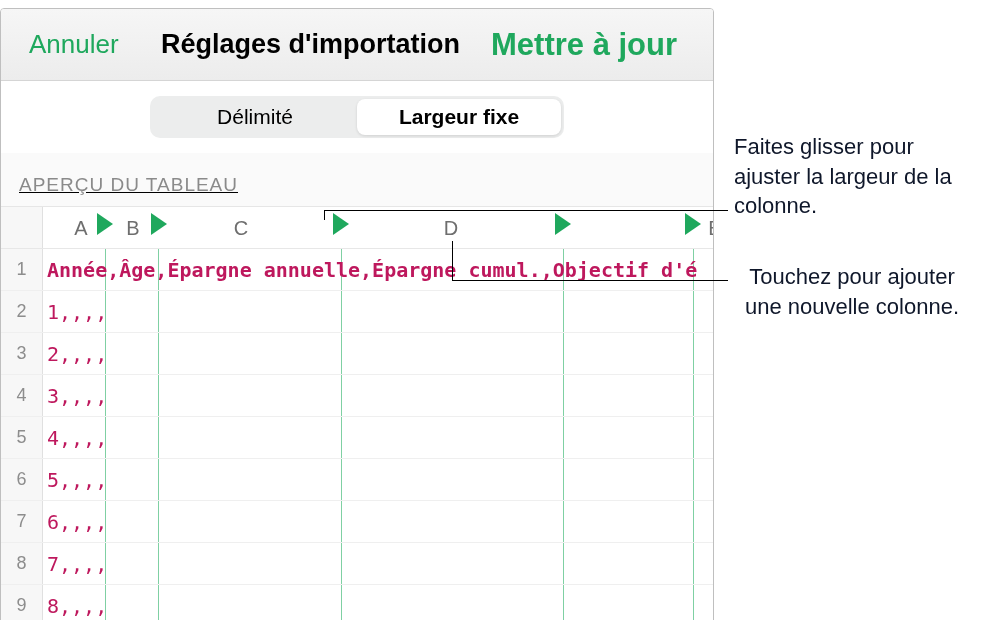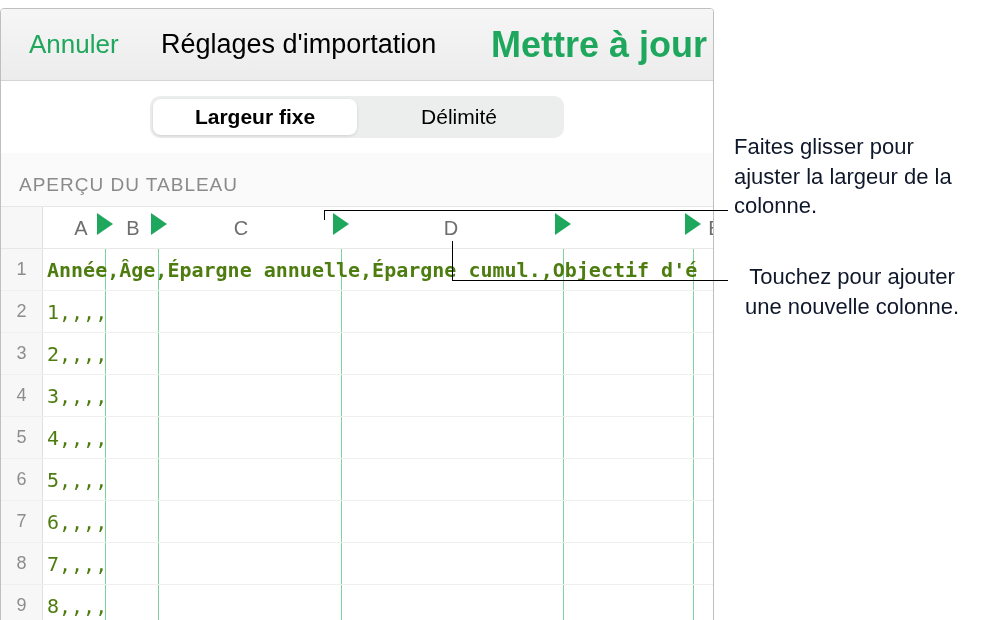--- a/index.html
+++ b/index.html
@@ -34,27 +34,27 @@
     position: absolute;
     left: 28px;
     font-size: 26px;
     color: #1fa85d;
     cursor: pointer;
   }
   .header-title {
     position: absolute;
     left: 160px;
     font-size: 27px;
-    font-weight: 400;
+    font-weight: 700;
     color: #000;
   }
   .header-update {
     position: absolute;
     left: 490px;
-    font-size: 36px;
+    font-size: 31px;
     font-weight: 700;
     color: #1fa85d;
     cursor: pointer;
     text-align: center;
   }
   .seg-wrap {
     height: 72px;
     display: flex;
     align-items: center;
     justify-content: center;
@@ -85,20 +85,21 @@
     font-weight: 600;
     box-shadow: 0 1px 3px rgba(0,0,0,0.12);
   }
   .section-label {
     height: 54px;
     display: flex;
     align-items: flex-end;
     padding: 0 18px 10px;
     background: #fafafa;
     border-bottom: 1px solid #e6e6e6;
+    text-decoration: underline;
   }
   .section-label span {
     font-size: 19px;
     letter-spacing: 1px;
     color: #8a8a8a;
   }
   .ruler-row {
     height: 42px;
     position: relative;
     background: #fff;
@@ -152,21 +153,21 @@
   }
   .row-content {
     position: absolute;
     left: 46px;
     top: 0;
     height: 100%;
     display: flex;
     align-items: center;
     font-family: ui-monospace, Menlo, monospace;
     font-size: 20px;
-    color: #4d7c0f;
+    color: #be185d;
     white-space: nowrap;
   }
   .row-content.headerish { font-weight: 700; }
   .col-sep {
     position: absolute;
     top: 0; bottom: 0;
     width: 1px;
     background: #7fd0a3;
   }
   .table-area, .ruler-row { border-left: none; }
@@ -196,22 +197,22 @@
 <div class="app-pane">
 
   <div class="header-bar">
     <div class="header-cancel">Annuler</div>
     <div class="header-title">Réglages d'importation</div>
     <div class="header-update">Mettre à jour</div>
   </div>
 
   <div class="seg-wrap">
     <div class="segmented">
+      <button class="seg-btn">Délimité</button>
       <button class="seg-btn active">Largeur fixe</button>
-      <button class="seg-btn">Délimité</button>
     </div>
   </div>
 
   <div class="section-label">
     <span>APERÇU DU TABLEAU</span>
   </div>
 
   <div class="table-wrap">
 
     <div class="ruler-row">

